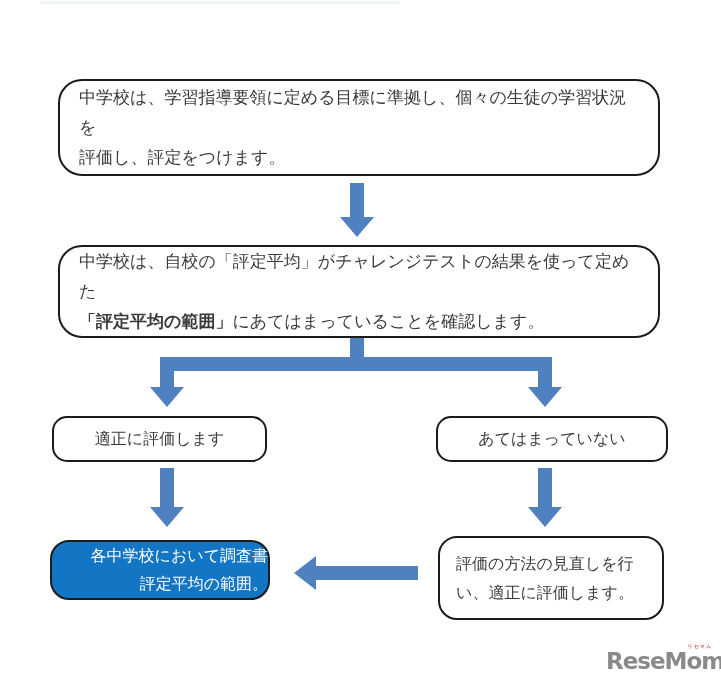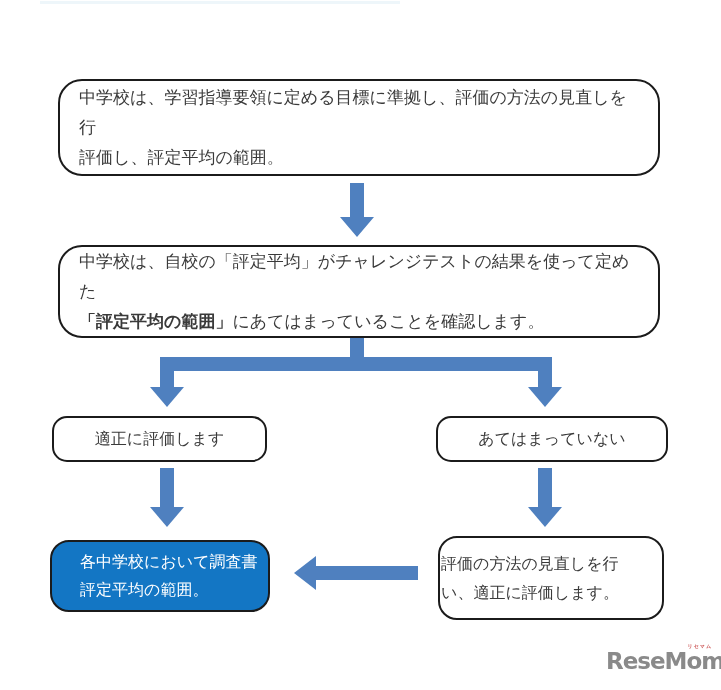--- a/index.html
+++ b/index.html
@@ -63,33 +63,33 @@
     height:46px;top:416px;
     border-radius:15px;
     display:flex;align-items:center;justify-content:center;
     font-size:16px;
     white-space:nowrap;
   }
   .box-branch-yes{left:52px;width:215px;}
   .box-branch-no{left:436px;width:232px;}
 
   .box-result-yes{
-    left:50px;top:540px;width:220px;height:72px;
+    left:50px;top:540px;width:220px;height:60px;
     border-radius:19px;
     background:var(--result-box-fill);
     color:#ffffff;
     display:flex;flex-direction:column;justify-content:center;
-    padding-left:28px;
-    font-size:16px;line-height:28px;
+    padding-left:4px;
+    font-size:16px;line-height:28px;align-items:flex-end;
   }
   .box-result-no{
     left:438px;top:536px;width:226px;height:84px;
     border-radius:19px;
     display:flex;flex-direction:column;justify-content:center;
-    padding-left:1px;
+    padding-left:16px;
     font-size:16px;line-height:29px;
   }
 
   .arrow-layer{
     position:absolute;left:0;top:0;width:721px;height:690px;
     pointer-events:none;
   }
   .arrow-shape{fill:var(--arrow);stroke:none;}
 
   .logo{
@@ -129,22 +129,22 @@
     <polygon class="arrow-shape" points="150,507 184,507 167,527"></polygon>
 
     <rect class="arrow-shape" x="538" y="468" width="14" height="40"></rect>
     <polygon class="arrow-shape" points="528,507 562,507 545,527"></polygon>
 
     <rect class="arrow-shape" x="316" y="566" width="102" height="14"></rect>
     <polygon class="arrow-shape" points="316,556 316,590 294,573"></polygon>
   </svg>
 
   <div class="flow-box box-step1">
-    <span>中学校は、学習指導要領に定める目標に準拠し、評価の方法の見直しを行</span>
-    <span>評価し、評定平均の範囲。</span>
+    <span>中学校は、学習指導要領に定める目標に準拠し、個々の生徒の学習状況を</span>
+    <span>評価し、評定をつけます。</span>
   </div>
 
   <div class="flow-box box-step2">
     <span>中学校は、自校の「評定平均」がチャレンジテストの結果を使って定めた</span>
     <span>
       <span class="bold">「評定平均の範囲」</span><span>にあてはまっていることを確認します。</span>
     </span>
   </div>
 
   <div class="flow-box box-branch box-branch-yes">

